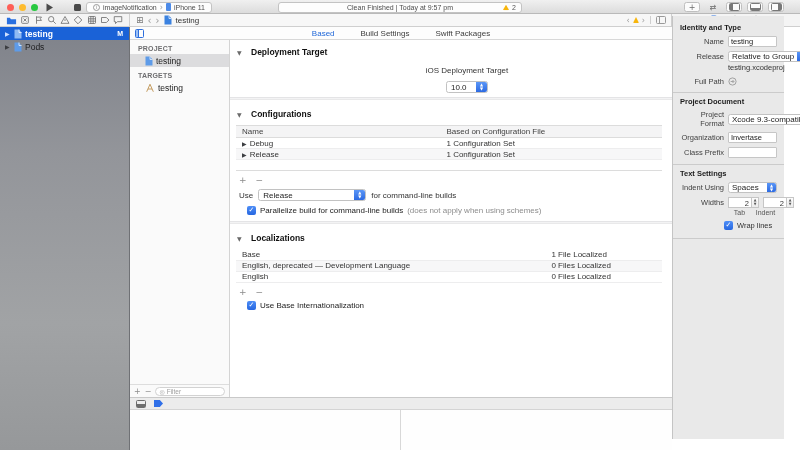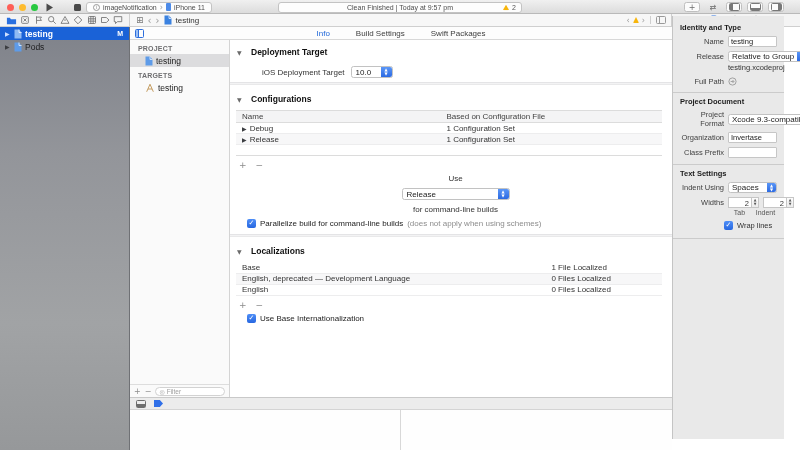--- a/index.html
+++ b/index.html
@@ -73,37 +73,37 @@
     display:flex; align-items:center; gap:4px; padding:0 4px; color:#8c8c8c; }
   .filter-field { flex:1; height:9px; background:#fff; border:1px solid #d2d2d2; border-radius:4.5px; display:flex; align-items:center; gap:2px; padding:0 3px; }
   .filter-field input { border:none; outline:none; width:100%; font-size:6.5px; color:#333; background:transparent; font-family:inherit; }
   .filter-field input::placeholder { color:#9e9e9e; }
 
   .content { flex:1; overflow:hidden; padding-top:2px; }
   .section-head { display:flex; align-items:center; gap:8px; font-size:8.5px; font-weight:bold; color:#111; padding:5px 0 4px 7px; }
   .section-head .disc { color:#6a6a6a; }
   .sec-divider { height:3px; background:#f3f3f4; border-top:1px solid #e4e4e6; border-bottom:1px solid #e9e9ea; margin:4px 0; }
 
-  .dep-row { display:flex; align-items:center; gap:6px; margin:5px 0 0 32px; font-size:8px; color:#333; }
+  .dep-row { display:flex; align-items:center; gap:6px; margin:5px 0 0 32px; font-size:8px; color:#333;flex-direction:column; }
 
   .popup { height:12px; background:#fff; border:1px solid #c2c2c2; border-radius:2.5px; display:flex; align-items:center; font-size:8px; color:#222; position:relative; }
   .popup .val { flex:1; padding:0 4px; white-space:nowrap; overflow:hidden; }
   .popup .cap { width:11px; align-self:stretch; background:linear-gradient(#5a96f7,#2c6ae2); border-radius:0 2px 2px 0;
     display:flex; flex-direction:column; align-items:center; justify-content:center; color:#fff; font-size:4px; line-height:4px; }
 
   table.xc { border-collapse:collapse; width:calc(100% - 16px); margin:2px 10px 0 6px; font-size:8px; }
   table.xc th { background:#f4f4f5; border-top:1px solid #dcdcdc; border-bottom:1px solid #dcdcdc; font-weight:normal;
     color:#3f3f3f; text-align:left; height:12px; padding-left:6px; }
   table.xc td { height:11px; padding-left:6px; border-bottom:1px solid #ededee; color:#333; }
   table.xc tr.alt td { background:#f7f7f8; }
   table.xc .c1 { width:48%; }
   table.xc td .disc { margin-right:3px; }
   .pm-row { display:flex; gap:9px; color:#8b8b8b; font-size:9px; margin:4px 0 4px 9px; }
 
-  .use-row { display:flex; align-items:center; gap:5px; margin:4px 0 5px 9px; font-size:8px; color:#333;flex-direction:column; }
+  .use-row { display:flex; align-items:center; gap:5px; margin:4px 0 5px 9px; font-size:8px; color:#333; }
   .check-row { display:flex; align-items:center; gap:4px; margin:4px 0 6px 17px; font-size:8px; color:#222; }
   .checkbox { width:9px; height:9px; border-radius:2px; background:linear-gradient(#4e8ef7,#2767e0); color:#fff; font-size:7px;
     line-height:9px; text-align:center; flex:none; }
   .note { color:#8d8d8d; }
 
   
   .debugbar { position:absolute; left:130px; top:397px; width:542px; height:13px; background:#ececec;
     border-top:1px solid #c9c9c9; border-bottom:1px solid #d4d4d4; display:flex; align-items:center; gap:8px; padding:0 6px; }
   .hide-debug-ic { width:10px; height:8px; border:1px solid #6d6d6d; border-radius:1.5px; position:relative; }
   .hide-debug-ic i { position:absolute; left:0; right:0; bottom:0; height:2.5px; background:#6d6d6d; }
@@ -287,21 +287,21 @@
       <span>Pods</span>
     </div>
   </div>
 
   <div class="editor">
     <div class="tabrow">
       <span class="sidebar-toggle">
           <i></i>
         </span>
       <div class="tabs">
-        <span class="tab active">Info</span>
+        <span class="tab active">Based</span>
         <span class="tab">Build Settings</span>
         <span class="tab">Swift Packages</span>
       </div>
     </div>
 
     <div class="editor-body">
 
       <div class="proj-sidebar">
         <div class="ps-header">PROJECT</div>
         <div class="ps-item selected">

